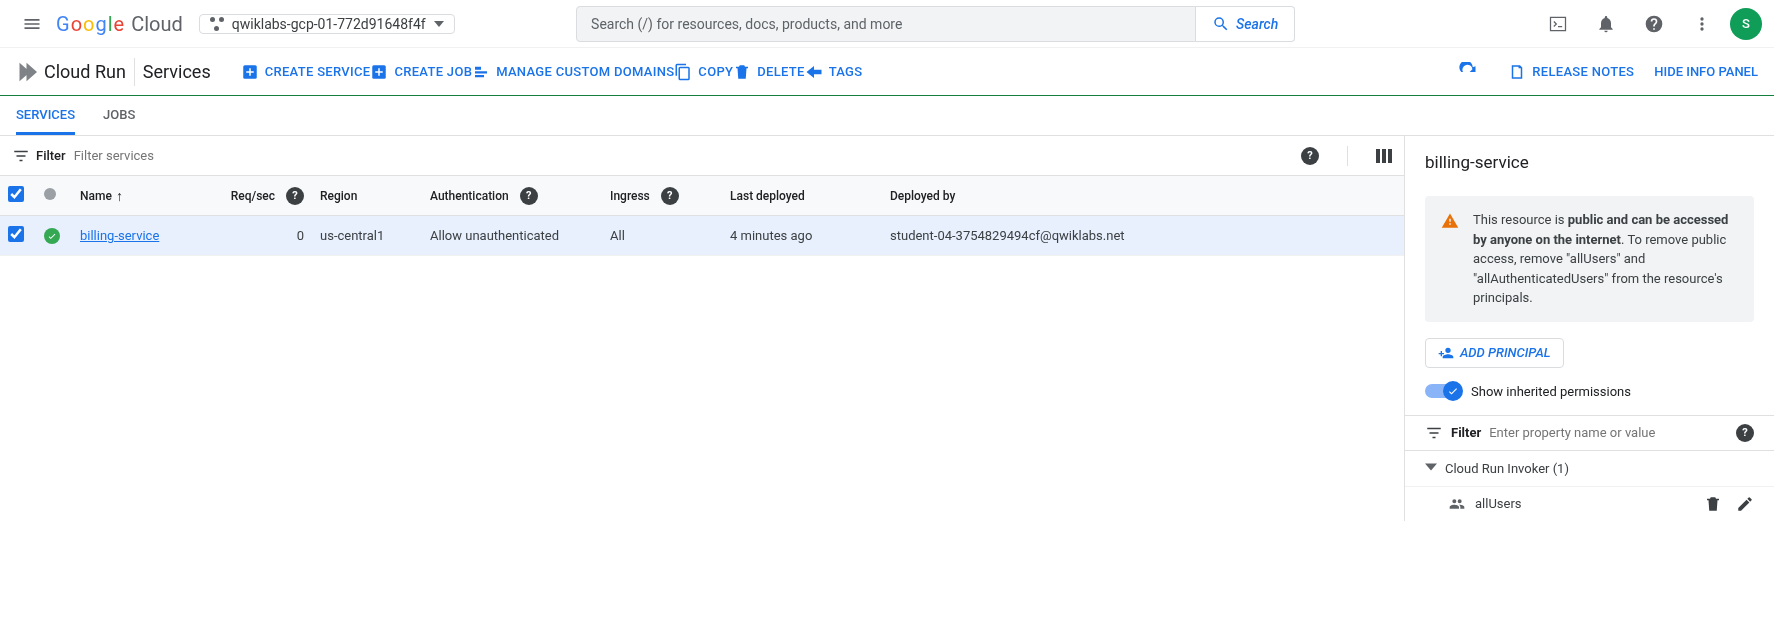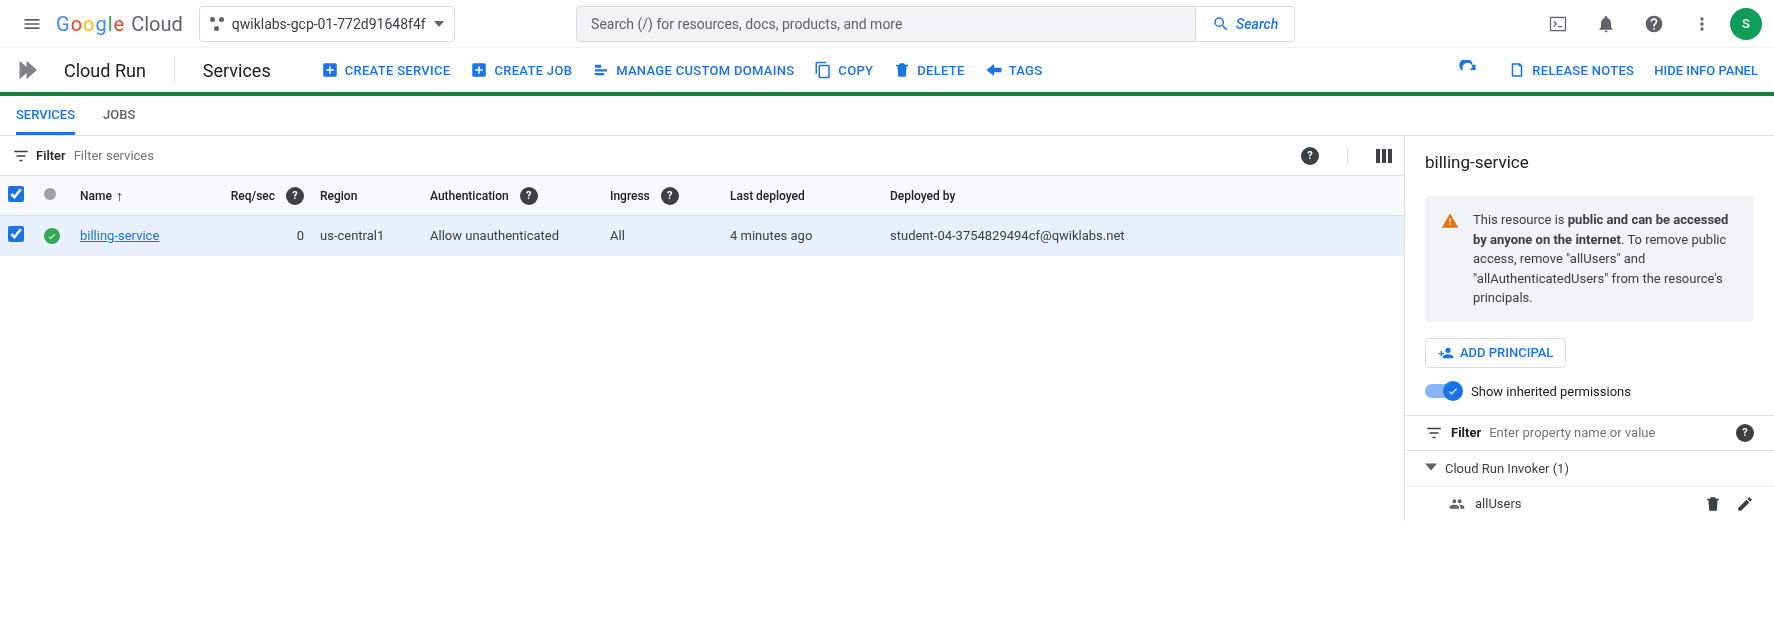--- a/index.html
+++ b/index.html
@@ -3,34 +3,34 @@
 <meta charset="utf-8">
 <style>
   *{box-sizing:border-box;margin:0;padding:0;font-family:Roboto,"Helvetica Neue",Arial,sans-serif;}
   body{background:#fff;color:#202124;font-size:13px;width:1774px;}
   
   .topbar{display:flex;align-items:center;height:48px;padding:0 12px;border-bottom:1px solid #f1f1f1;}
   .hamburger{width:40px;height:40px;display:flex;align-items:center;justify-content:center;cursor:pointer;}
   .logo{display:flex;align-items:center;gap:1px;font-size:20px;margin-left:4px;margin-right:16px;}
   .logo span.g1{color:#4285F4}.logo span.g2{color:#EA4335}.logo span.g3{color:#FBBC04}.logo span.g4{color:#4285F4}.logo span.g5{color:#34A853}.logo span.g6{color:#EA4335}
   .logo .cloud{color:#5f6368;margin-left:6px;font-weight:400;}
-  .project-picker{display:flex;align-items:center;height:36px;border:1px solid #dadce0;border-radius:4px;padding:0 10px;gap:8px;cursor:pointer;font-size:14px;color:#3c4043;}
+  .project-picker{display:flex;align-items:center;height:20px;border:1px solid #dadce0;border-radius:4px;padding:0 10px;gap:8px;cursor:pointer;font-size:14px;color:#3c4043;}
   .picker-dots{display:inline-block;width:14px;height:14px;position:relative;}
   .picker-dots::before,.picker-dots::after{content:"";position:absolute;width:5px;height:5px;border-radius:50%;background:#5f6368;}
   .picker-dots::before{left:0;top:0;}
   .picker-dots::after{right:0;top:0;}
   .picker-dots i{position:absolute;width:5px;height:5px;border-radius:50%;background:#5f6368;left:4px;bottom:0;}
   .search-wrap{margin-left:auto;margin-right:auto;display:flex;align-items:center;}
   .search-box{display:flex;align-items:center;width:620px;height:36px;background:#f1f3f4;border:1px solid #dadce0;border-radius:4px 0 0 4px;padding:0 14px;color:#5f6368;font-size:14px;}
   .search-btn{display:flex;align-items:center;gap:6px;height:36px;padding:0 16px;border:1px solid #dadce0;border-left:none;border-radius:0 4px 4px 0;background:#fff;color:#1a73e8;font-weight:500;font-size:14px;cursor:pointer;font-style:italic;}
   .top-right{margin-left:auto;display:flex;align-items:center;gap:8px;}
   .iconbtn{width:40px;height:40px;display:flex;align-items:center;justify-content:center;color:#5f6368;cursor:pointer;}
   .avatar{width:32px;height:32px;border-radius:50%;background:#0f9d58;color:#fff;display:flex;align-items:center;justify-content:center;font-weight:500;}
   
-  .prodbar{display:flex;align-items:center;height:48px;border-bottom:4px solid #15803d;padding:0 16px;gap:20px;}
+  .prodbar{display:flex;align-items:center;height:48px;border-bottom:1px solid #15803d;padding:0 16px;}
   .cr-logo{width:28px;height:28px;display:flex;align-items:center;justify-content:center;}
   .prod-name{font-size:18px;color:#202124;}
   .vline{width:1px;height:28px;background:#e0e0e0;margin:0 8px;}
   .prod-section{font-size:18px;color:#202124;}
   .action{display:flex;align-items:center;gap:6px;color:#1a73e8;font-size:13px;font-weight:500;cursor:pointer;letter-spacing:.3px;}
   .action svg{width:18px;height:18px;}
   .prodbar-right{margin-left:auto;display:flex;align-items:center;gap:20px;}
   .hide-panel{color:#1a73e8;font-size:13px;font-weight:500;cursor:pointer;}
   
   .tabs{display:flex;align-items:center;height:40px;border-bottom:1px solid #e0e0e0;padding:0 16px;gap:28px;font-size:13px;font-weight:500;}
@@ -62,21 +62,21 @@
   .sort-arrow{font-size:14px;}
   
   .rp-title{padding:16px 20px 8px;font-size:17px;color:#202124;}
   .rp-tabs{display:flex;gap:24px;padding:0 20px;border-bottom:1px solid #e0e0e0;}
   .rp-tab{font-size:13px;font-weight:500;color:#5f6368;padding:10px 0;cursor:pointer;border-bottom:3px solid transparent;}
   .rp-tab.active{color:#1a73e8;border-bottom-color:#1a73e8;}
   .warnbox{margin:16px 20px;background:#f1f3f4;border-radius:4px;padding:14px 16px;display:flex;gap:14px;font-size:13px;color:#3c4043;line-height:1.5;}
   .warnbox svg{flex-shrink:0;margin-top:2px;}
   .edit-row{display:flex;align-items:flex-start;padding:0 20px 12px;gap:12px;}
   .edit-text{font-size:12px;color:#5f6368;line-height:1.4;flex:1;}
-  .add-principal{display:flex;align-items:center;gap:6px;color:#1a73e8;font-size:13px;font-weight:500;border:1px solid #dadce0;border-radius:4px;padding:6px 12px;cursor:pointer;white-space:nowrap;}
+  .add-principal{display:flex;align-items:center;gap:6px;color:#1a73e8;font-size:13px;font-weight:500;border:1px solid #dadce0;border-radius:4px;padding:6px 12px;cursor:pointer;white-space:nowrap;font-style:italic;}
   .toggle-row{display:flex;align-items:center;gap:10px;padding:4px 20px 16px;}
   .switch{position:relative;width:36px;height:14px;background:#8ab4f8;border-radius:7px;}
   .switch .thumb{position:absolute;right:-2px;top:-3px;width:20px;height:20px;border-radius:50%;background:#1a73e8;display:flex;align-items:center;justify-content:center;}
   .switch .thumb svg{width:12px;height:12px;}
   .rp-filterbar{display:flex;align-items:center;padding:8px 20px;gap:8px;border-top:1px solid #e0e0e0;border-bottom:1px solid #e0e0e0;}
   .rolehead{display:flex;align-items:center;padding:8px 20px;font-size:12px;font-weight:500;color:#3c4043;background:#f8f9fa;border-bottom:1px solid #e0e0e0;}
   .rolehead .inh{margin-left:auto;}
   .rolegroup{display:flex;align-items:flex-start;padding:10px 20px;gap:8px;font-size:13px;color:#3c4043;border-bottom:1px solid #f1f1f1;cursor:pointer;}
   .principal-row{display:flex;align-items:center;padding:8px 20px 8px 44px;gap:10px;font-size:13px;color:#3c4043;}
   .principal-row .actions{margin-left:auto;display:flex;gap:14px;}

